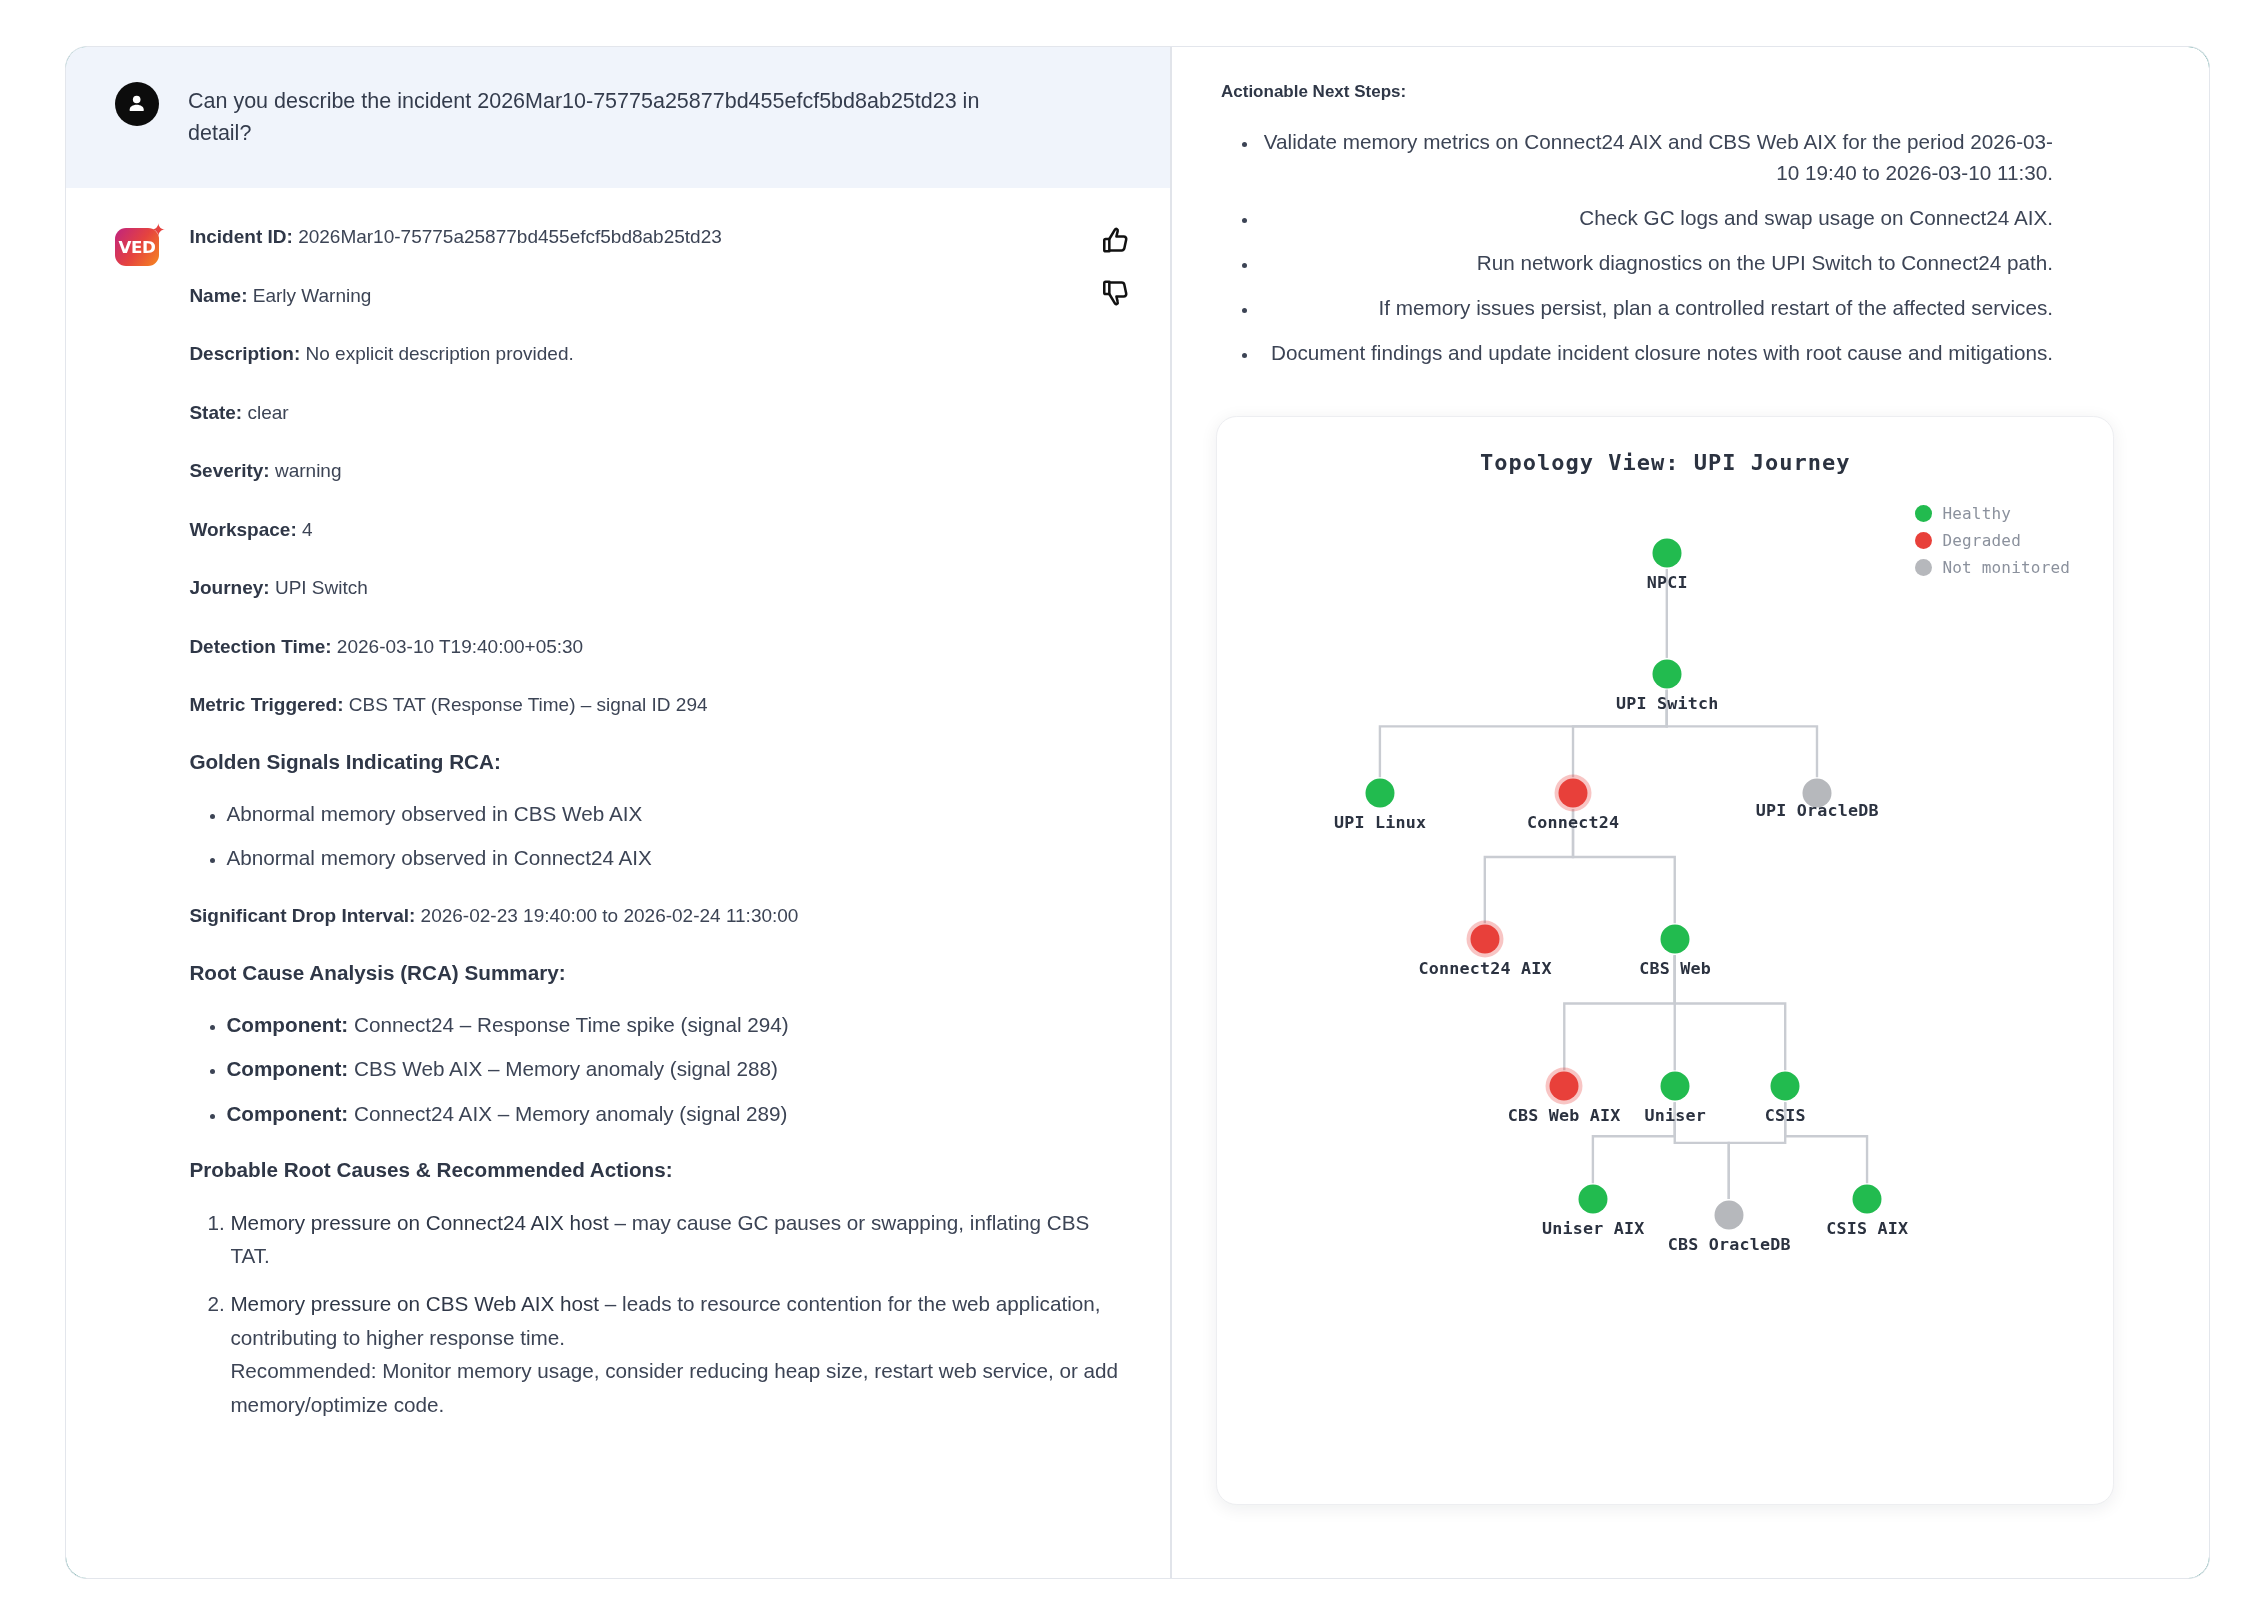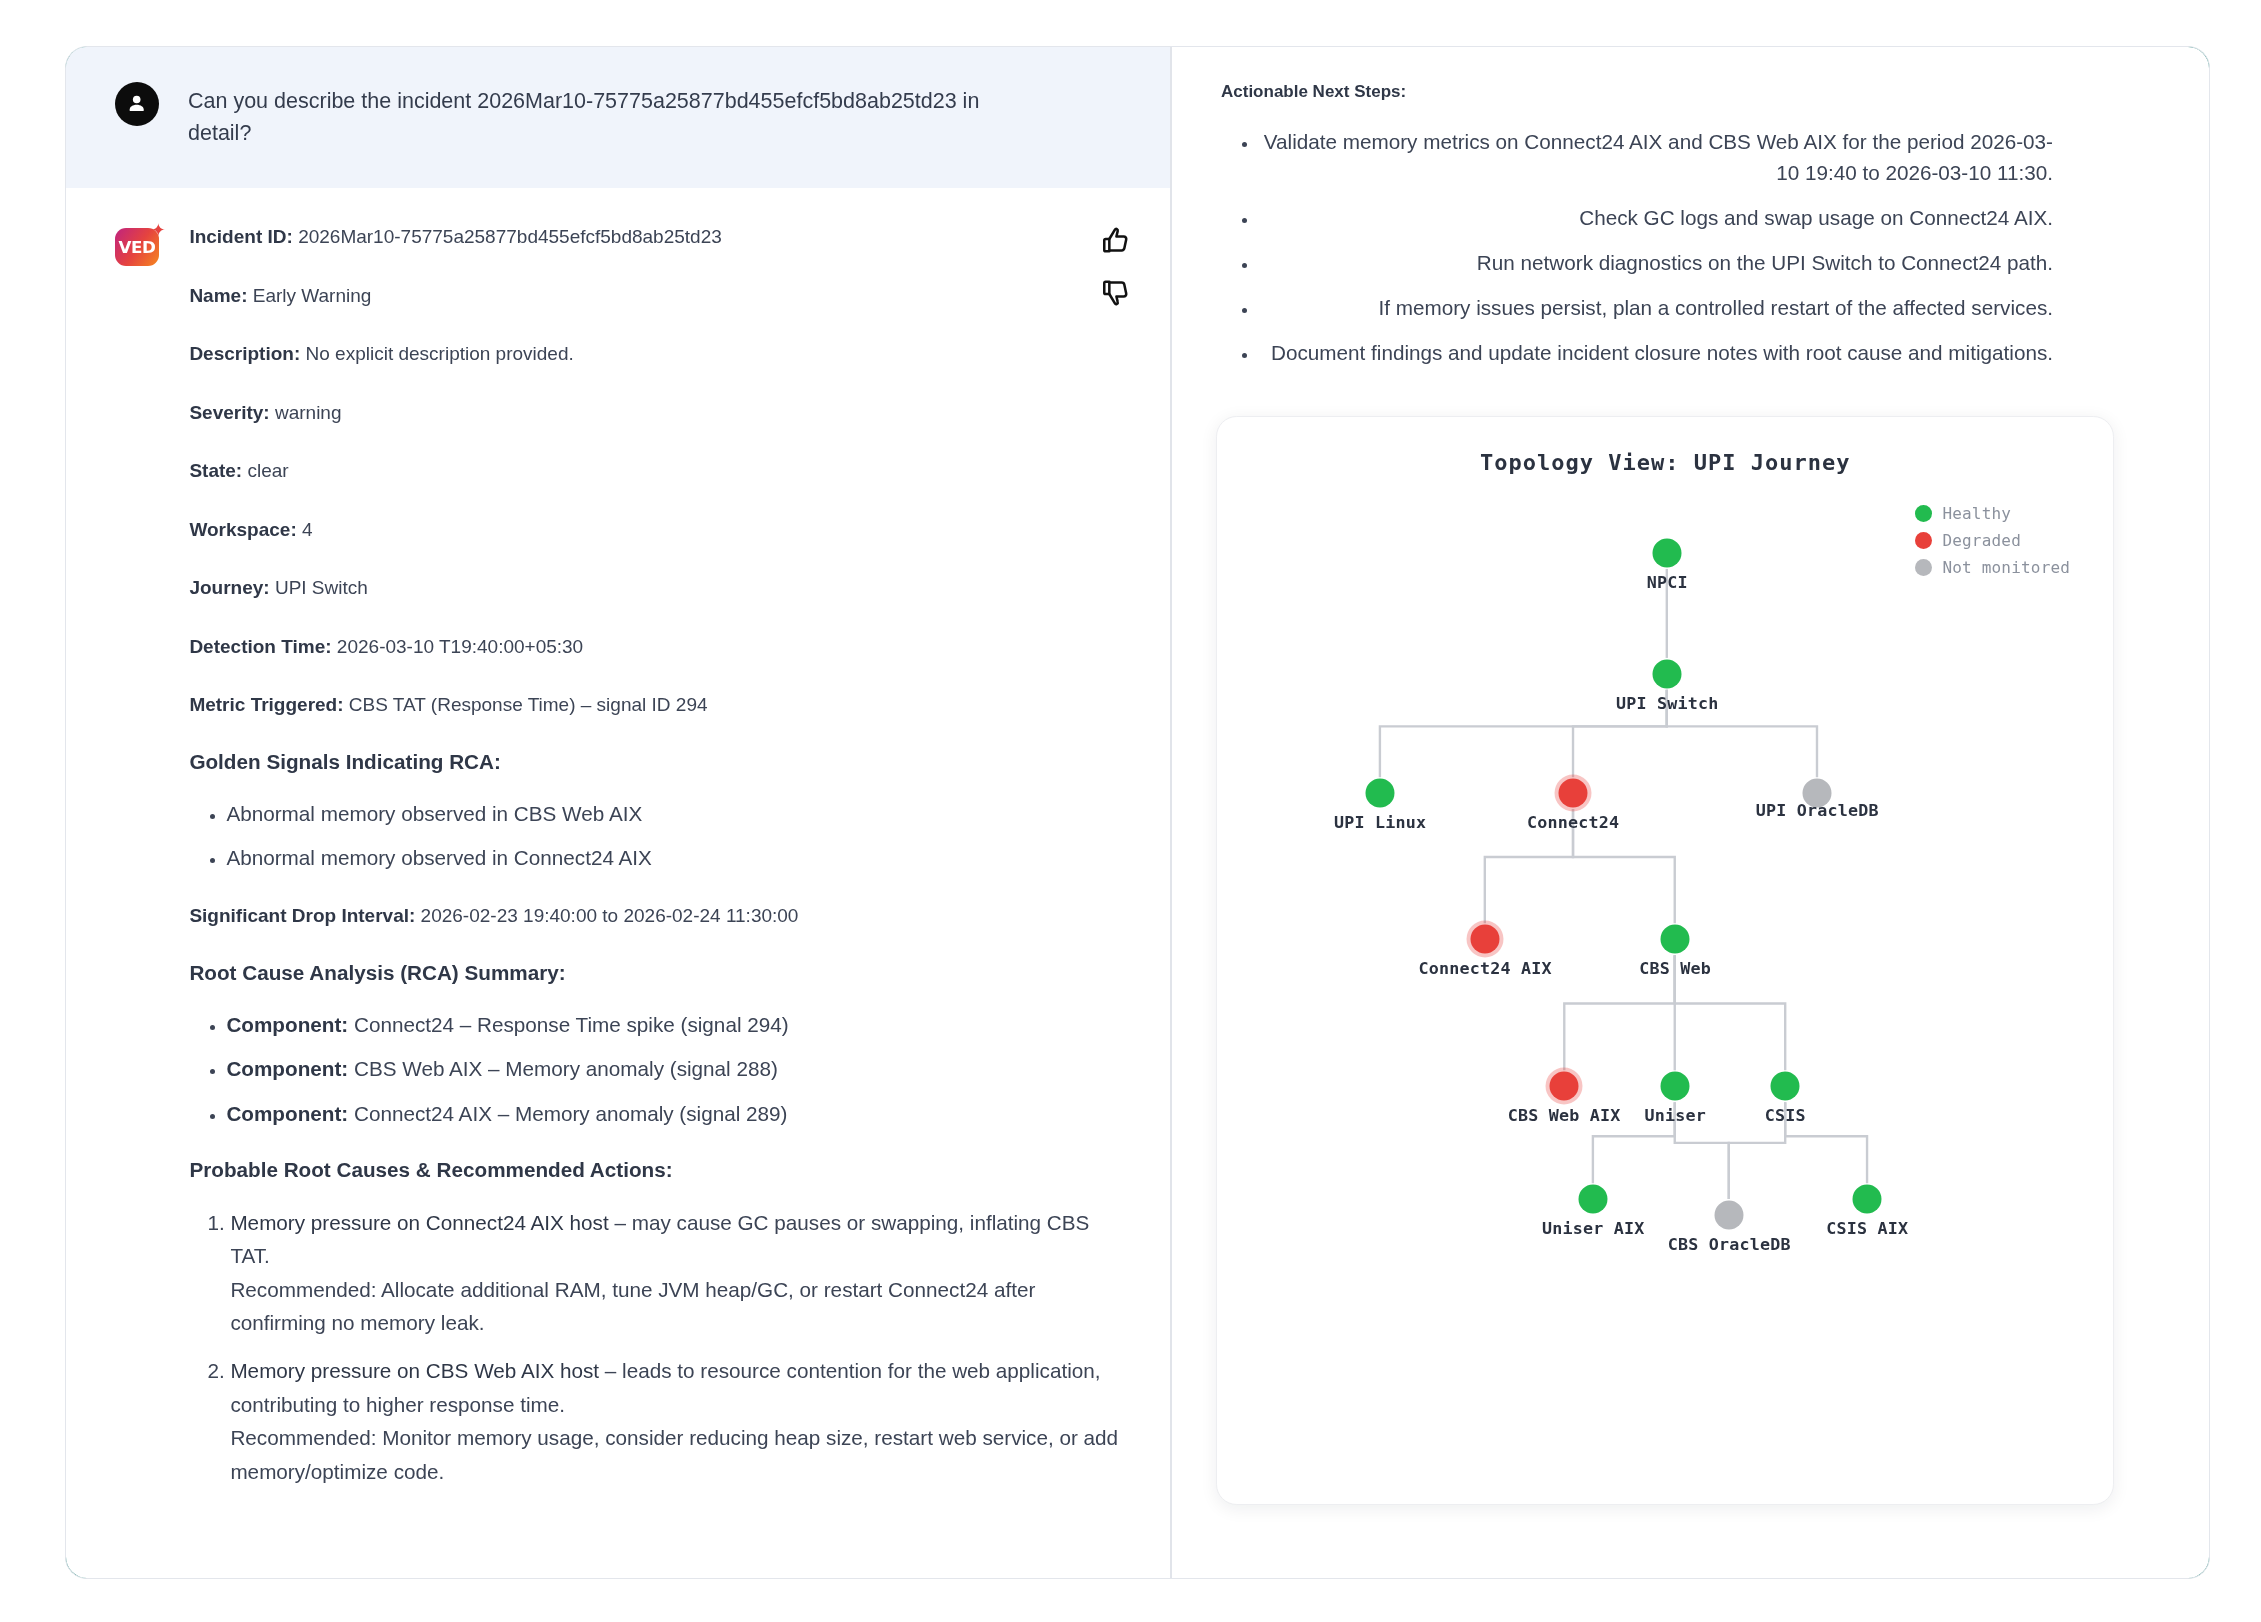--- a/index.html
+++ b/index.html
@@ -264,26 +264,26 @@
           </div>
           <div class="field">
             <b>Name:</b>
             <span>Early Warning</span>
           </div>
           <div class="field">
             <b>Description:</b>
             <span>No explicit description provided.</span>
           </div>
           <div class="field">
+            <b>State:</b>
+            <span>clear</span>
+          </div>
+          <div class="field">
             <b>Severity:</b>
             <span>warning</span>
-          </div>
-          <div class="field">
-            <b>State:</b>
-            <span>clear</span>
           </div>
           <div class="field">
             <b>Workspace:</b>
             <span>4</span>
           </div>
           <div class="field">
             <b>Journey:</b>
             <span>UPI Switch</span>
           </div>
           <div class="field">
@@ -319,21 +319,20 @@
             <li>
               <b>Component:</b>
               <span>Connect24 AIX – Memory anomaly (signal 289)</span>
             </li>
           </ul>
 
           <div class="section-head">Probable Root Causes &amp; Recommended Actions:</div>
           <ol class="numbers">
             <li>
               <b>Memory pressure on Connect24 AIX host</b><span> – may cause GC pauses or swapping, inflating CBS TAT.</span><br>
-              <span>Recommended: Allocate additional RAM, tune JVM heap/GC, or restart Connect24 after confirming no memory leak.</span>
             </li>
             <li>
               <b>Memory pressure on CBS Web AIX host</b><span> – leads to resource contention for the web application, contributing to higher response time.</span><br>
               <span>Recommended: Monitor memory usage, consider reducing heap size, restart web service, or add memory/optimize code.</span>
             </li>
           </ol>
 
         </div>
       </div>
     </div>

